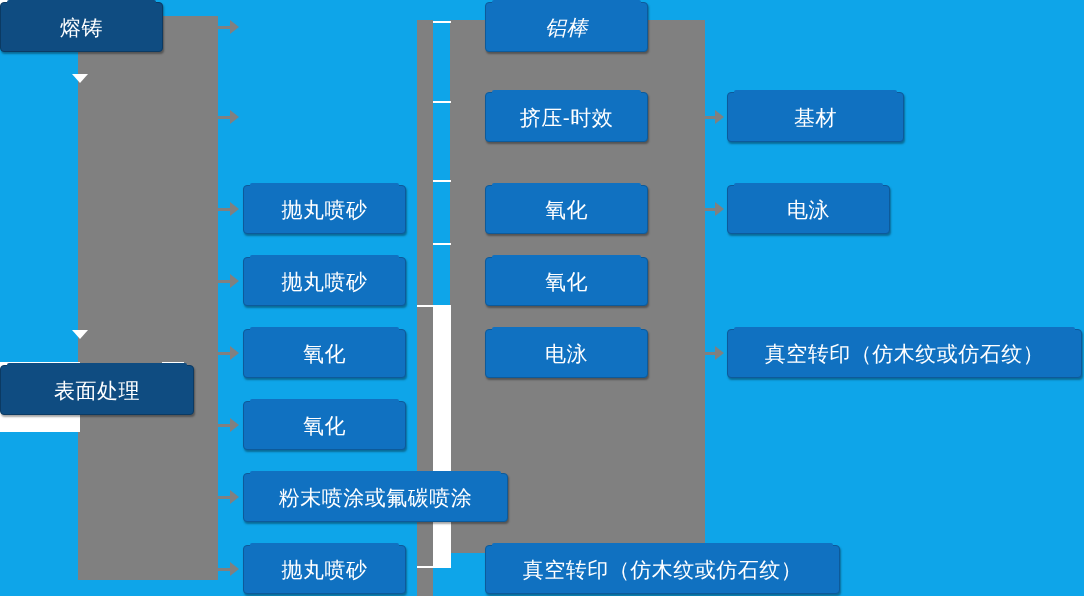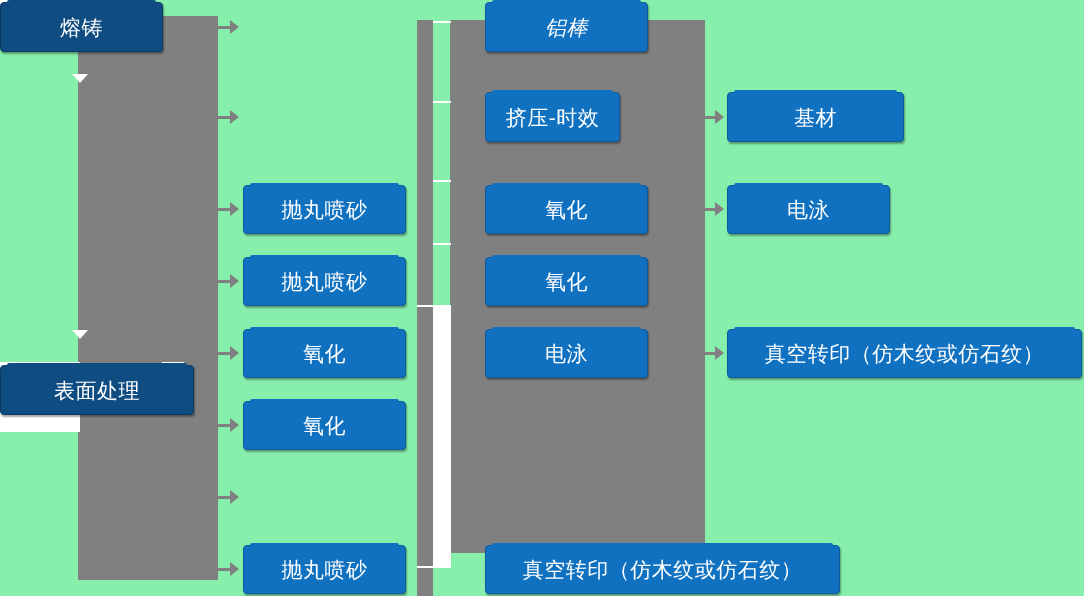--- a/index.html
+++ b/index.html
@@ -5,21 +5,21 @@
 <style>
   html,body{margin:0;padding:0;background:#ffffff;}
   body{
     font-family:"Liberation Sans","DejaVu Sans",sans-serif;
     -webkit-font-smoothing:antialiased;
   }
   #canvas{
     position:relative;
     width:1084px;
     height:596px;
-    background:#86efac;
+    background:#0ea5e9;
     overflow:hidden;
   }
 
   
   .gray{
     position:absolute;
     background:#808080;
   }
 
   
@@ -148,26 +148,27 @@
 
 
   <div class="box bright" style="left:243px; top:185px; width:163px; height:49px;">抛丸喷砂</div>
 
   <div class="box bright" style="left:243px; top:257px; width:163px; height:49px;">抛丸喷砂</div>
 
   <div class="box bright" style="left:243px; top:329px; width:163px; height:49px;">氧化</div>
 
   <div class="box bright" style="left:243px; top:401px; width:163px; height:49px;">氧化</div>
 
+  <div class="box bright" style="left:243px; top:473px; width:265px; height:49px;">粉末喷涂或氟碳喷涂</div>
 
   <div class="box bright" style="left:243px; top:545px; width:163px; height:49px;">抛丸喷砂</div>
 
   <div class="box bright" style="left:485px; top:2px; width:163px; height:50px;font-style:italic;">铝棒</div>
 
-  <div class="box bright" style="left:485px; top:92px; width:135px; height:50px;">挤压-时效</div>
+  <div class="box bright" style="left:485px; top:92px; width:163px; height:50px;">挤压-时效</div>
 
   <div class="box bright" style="left:485px; top:185px; width:163px; height:49px;">氧化</div>
 
   <div class="box bright" style="left:485px; top:257px; width:163px; height:49px;">氧化</div>
 
   <div class="box bright" style="left:485px; top:329px; width:163px; height:49px;">电泳</div>
 
   <div class="box bright" style="left:485px; top:545px; width:355px; height:49px;">真空转印（仿木纹或仿石纹）</div>
 
   <div class="box bright" style="left:727px; top:92px; width:177px; height:50px;">基材</div>

